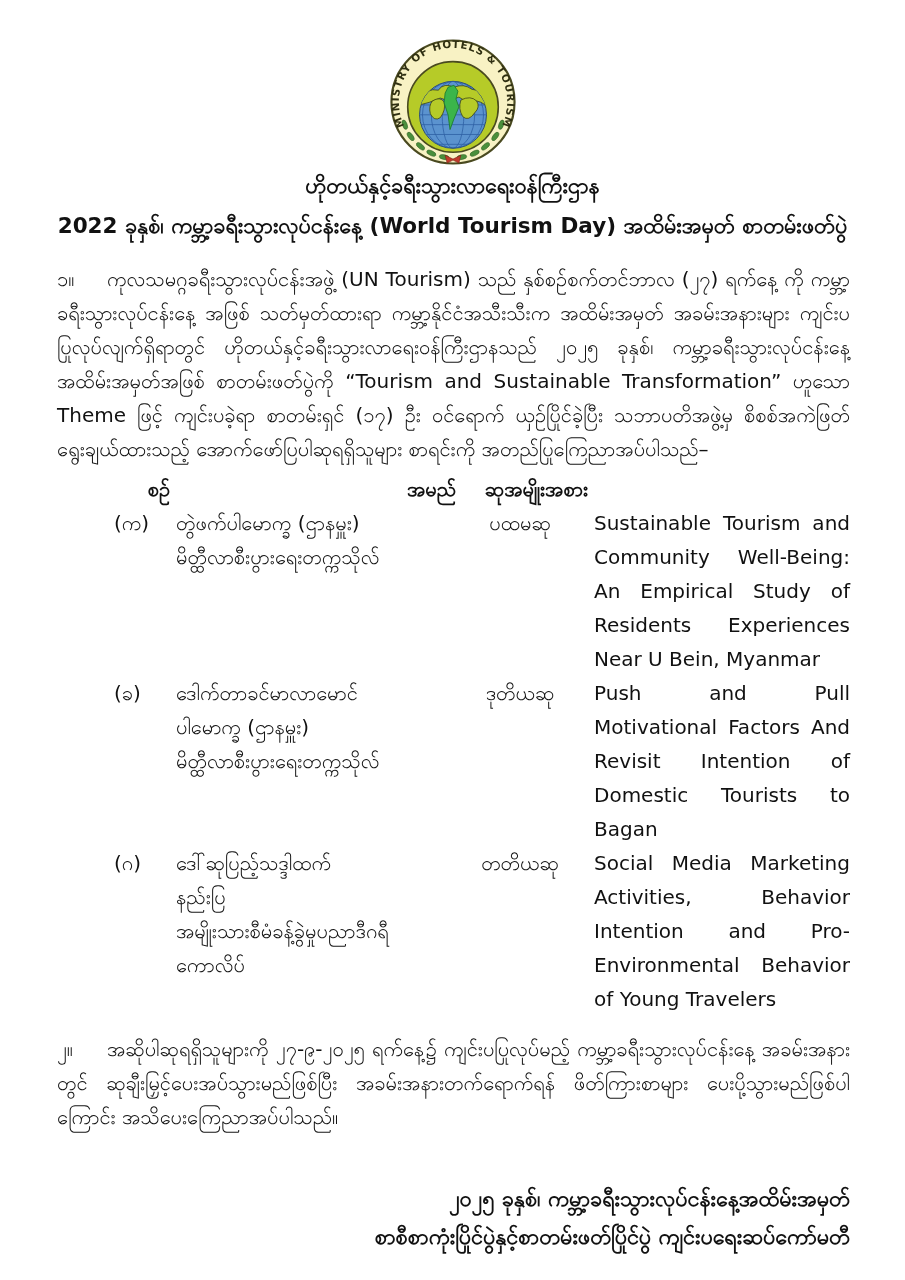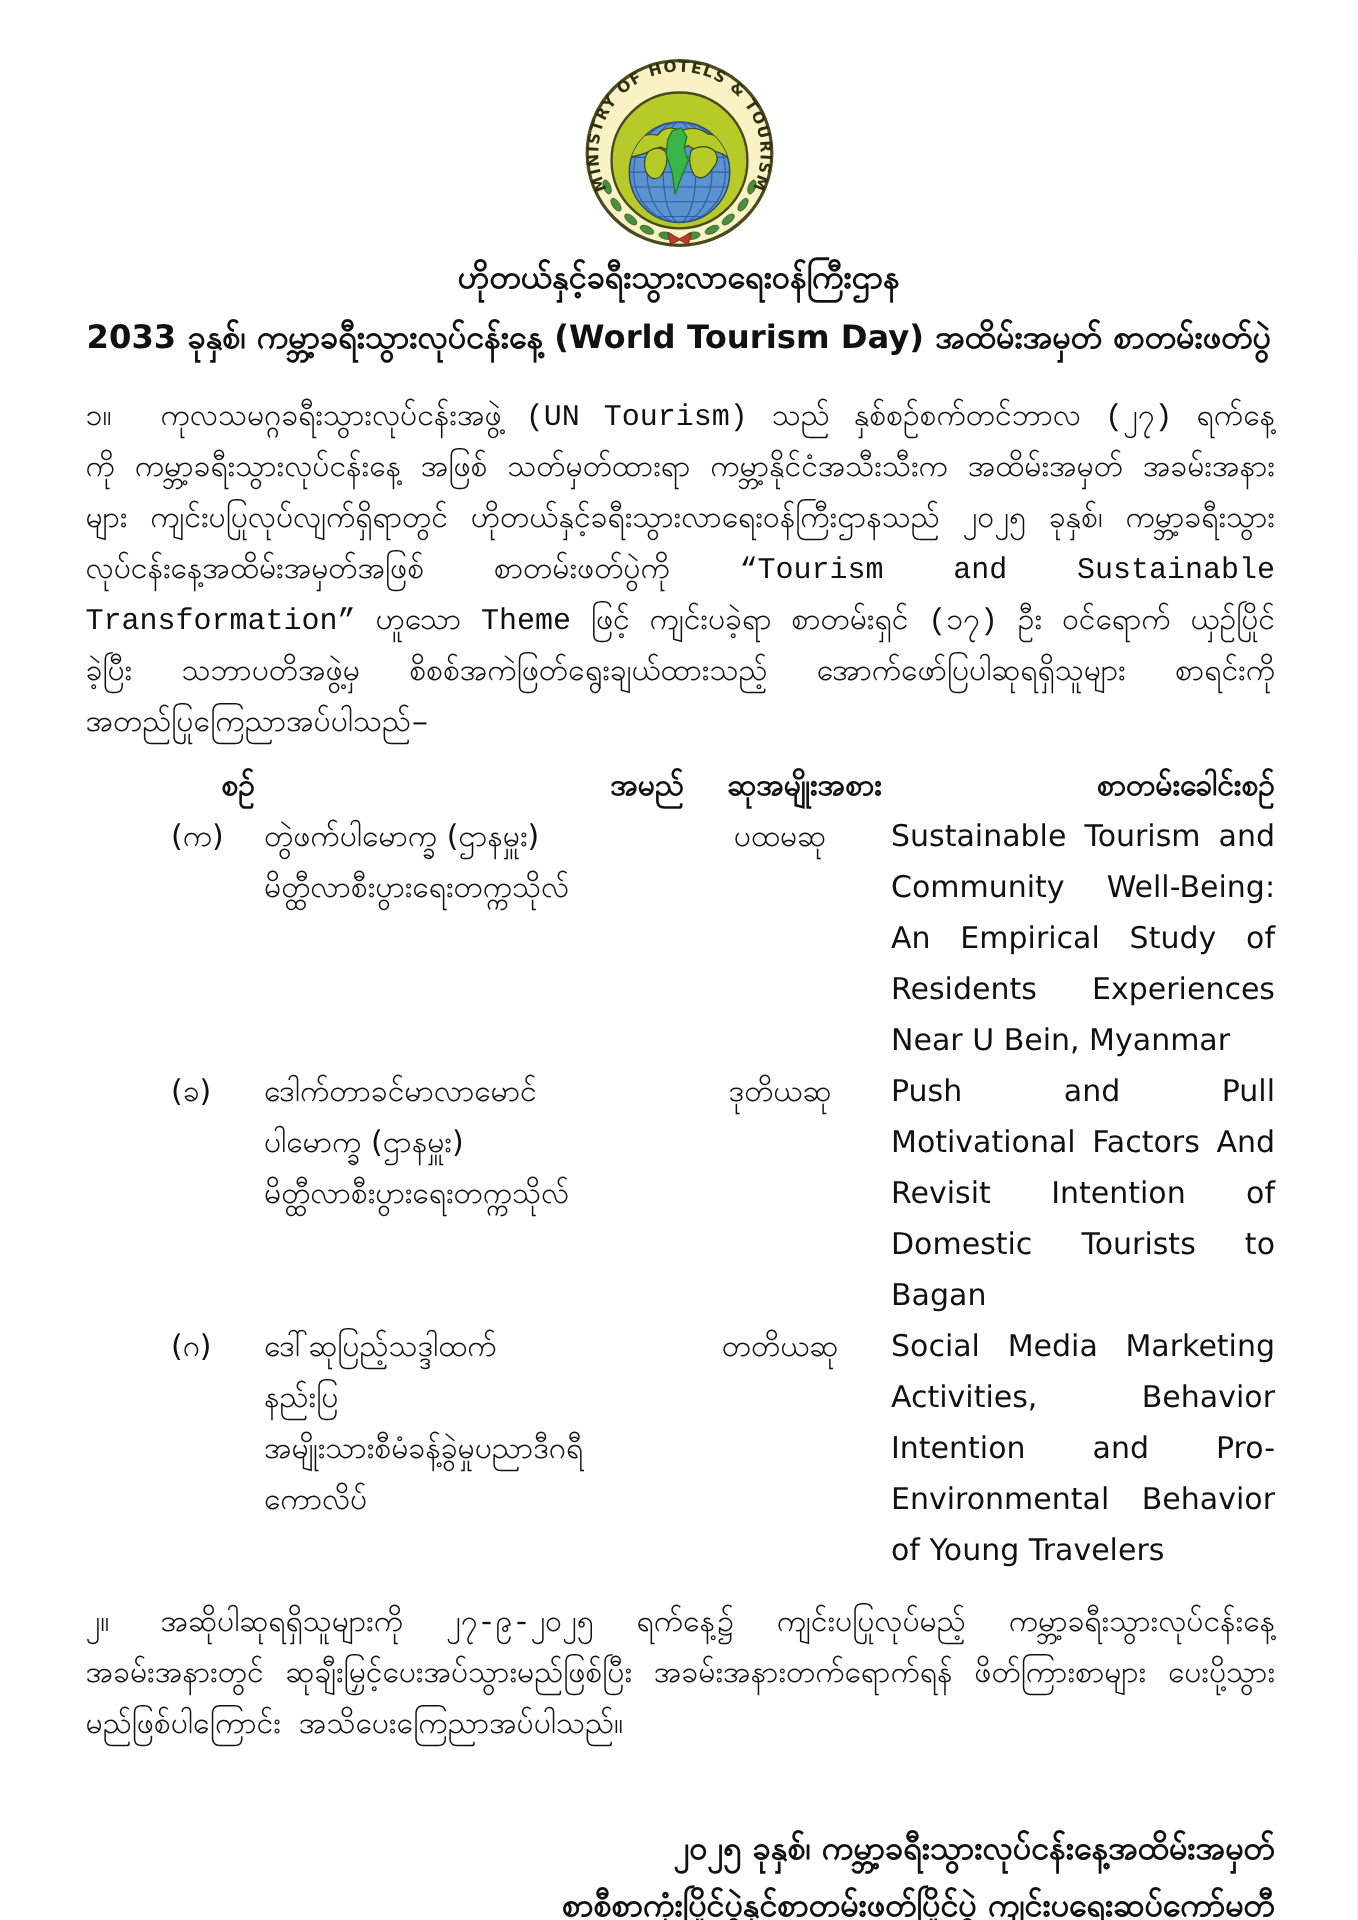--- a/index.html
+++ b/index.html
@@ -19,21 +19,20 @@
     font-weight:bold;
     font-size:21.5px;
     line-height:40px;
     padding:0 40px;
   }
   .body-para {
     margin:16px 55px 0 57px;
     font-size:20px;
     line-height:34px;
     text-align:justify;
-    font-family:Liberation Mono, monospace;
   }
   .para-num { display:inline-block; min-width:50px; }
   .tbl {
     margin:6px 55px 0 112px;
     font-size:20px;
     line-height:34px;
   }
   .tbl-row {
     display:grid;
     grid-template-columns:58px 280px 126px 1fr;
@@ -108,33 +107,32 @@
 
       <path id="arcpath" d="M 15.2,88.3 A 55,55 0 1 1 114.8,88.3" fill="none"></path>
       <text font-size="10.5" font-weight="bold" fill="#2f2f12" style="letter-spacing:0.9px" font-family="DejaVu Sans, sans-serif">
         <textPath href="#arcpath" startOffset="50%" text-anchor="middle">MINISTRY OF HOTELS &amp; TOURISM</textPath>
       </text>
     </svg>
   </div>
 
   <div class="title-block">
     <div>ဟိုတယ်နှင့်ခရီးသွားလာရေးဝန်ကြီးဌာန</div>
-    <div>2033 ခုနှစ်၊ ကမ္ဘာ့ခရီးသွားလုပ်ငန်းနေ့ (World Tourism Day) အထိမ်းအမှတ် စာတမ်းဖတ်ပွဲ</div>
+    <div>2022 ခုနှစ်၊ ကမ္ဘာ့ခရီးသွားလုပ်ငန်းနေ့ (World Tourism Day) အထိမ်းအမှတ် စာတမ်းဖတ်ပွဲ</div>
   </div>
 
   <div class="body-para">
     <span class="para-num">၁။</span><span>ကုလသမဂ္ဂခရီးသွားလုပ်ငန်းအဖွဲ့ (UN Tourism) သည် နှစ်စဉ်စက်တင်ဘာလ (၂၇) ရက်နေ့ ကို ကမ္ဘာ့ခရီးသွားလုပ်ငန်းနေ့ အဖြစ် သတ်မှတ်ထားရာ ကမ္ဘာ့နိုင်ငံအသီးသီးက အထိမ်းအမှတ် အခမ်းအနားများ ကျင်းပပြုလုပ်လျက်ရှိရာတွင် ဟိုတယ်နှင့်ခရီးသွားလာရေးဝန်ကြီးဌာနသည် ၂၀၂၅ ခုနှစ်၊ ကမ္ဘာ့ခရီးသွားလုပ်ငန်းနေ့အထိမ်းအမှတ်အဖြစ် စာတမ်းဖတ်ပွဲကို “Tourism and Sustainable Transformation” ဟူသော Theme ဖြင့် ကျင်းပခဲ့ရာ စာတမ်းရှင် (၁၇) ဦး ဝင်ရောက် ယှဉ်ပြိုင်ခဲ့ပြီး သဘာပတိအဖွဲ့မှ စိစစ်အကဲဖြတ်ရွေးချယ်ထားသည့် အောက်ဖော်ပြပါဆုရရှိသူများ စာရင်းကို အတည်ပြုကြေညာအပ်ပါသည်–</span>
   </div>
 
   <div class="tbl">
     <div class="tbl-row tbl-header">
       <div class="th">စဉ်</div>
       <div class="th">အမည်</div>
       <div class="th">ဆုအမျိုးအစား</div>
-      <div class="th">စာတမ်းခေါင်းစဉ်</div>
     </div>
 
     <div class="tbl-row">
       <div class="cell-no">(က)</div>
       <div class="cell-name">
         <div>တွဲဖက်ပါမောက္ခ (ဌာနမှူး)</div>
         <div>မိတ္ထီလာစီးပွားရေးတက္ကသိုလ်</div>
       </div>
       <div class="cell-prize">ပထမဆု</div>
       <div class="cell-title">Sustainable Tourism and Community Well-Being: An Empirical Study of Residents Experiences Near U Bein, Myanmar</div>

